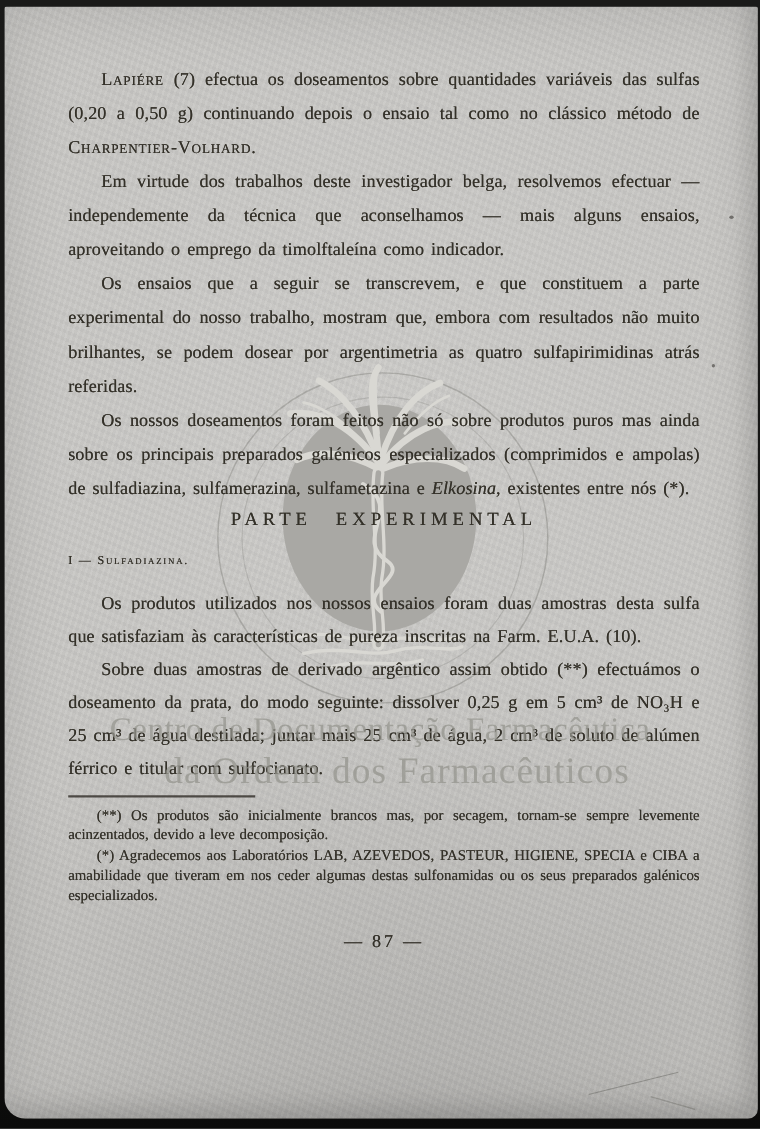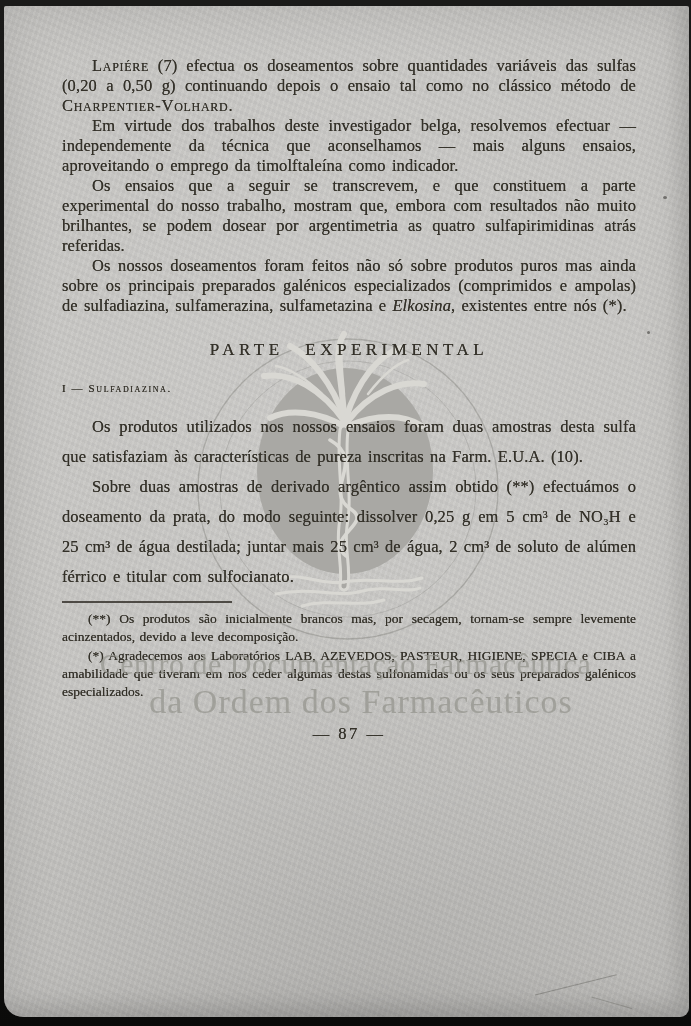--- a/index.html
+++ b/index.html
@@ -21,25 +21,25 @@
       inset 0 0 55px rgba(0,0,0,0.10),
       inset -7px -9px 20px rgba(0,0,0,0.12),
       inset 5px 3px 12px rgba(255,255,255,0.10);
   }
   .stamp{position:absolute;left:168px;top:288px;width:340px;height:360px;}
   .content{
     position:absolute;left:58px;top:50px;width:574px;color:#343129;
     text-shadow:0 0 0.5px rgba(46,43,37,0.85);
   }
   .body{margin:0;text-align:justify;text-indent:30px;
-        font-size:16.5px;line-height:20px;word-spacing:2px;letter-spacing:0.1px;}
+        font-size:16.5px;line-height:31px;word-spacing:2px;letter-spacing:0.1px;}
   .b2{line-height:30px;}
   .seg-sc{font-variant:small-caps;letter-spacing:0.7px;}
   .seg-it{font-style:italic;}
-  .heading{margin:24px 0 22px;text-align:center;font-size:17px;
+  .heading{margin:3px 0 22px;text-align:center;font-size:17px;
            letter-spacing:4.5px;word-spacing:13px;}
   .section-label{font-variant:small-caps;font-size:11px;letter-spacing:1.6px;margin:0 0 18px;}
   .rule{width:170px;border:0;border-top:2px solid rgba(56,53,47,0.85);margin:9px 0 7px;}
   .footnote{margin:0;text-align:justify;text-indent:26px;
             font-size:13.5px;line-height:18.3px;word-spacing:1px;}
   .pagenum{margin-top:23px;text-align:center;font-size:16.5px;letter-spacing:2.5px;}
   .wm{position:absolute;left:-4px;width:691px;top:641px;text-align:center;
       color:rgba(149,148,142,0.74);pointer-events:none;}
   .wm1{font-size:30px;letter-spacing:0.5px;white-space:nowrap;}
   .wm2{font-size:34px;margin-top:2px;letter-spacing:1px;padding-left:31px;}

